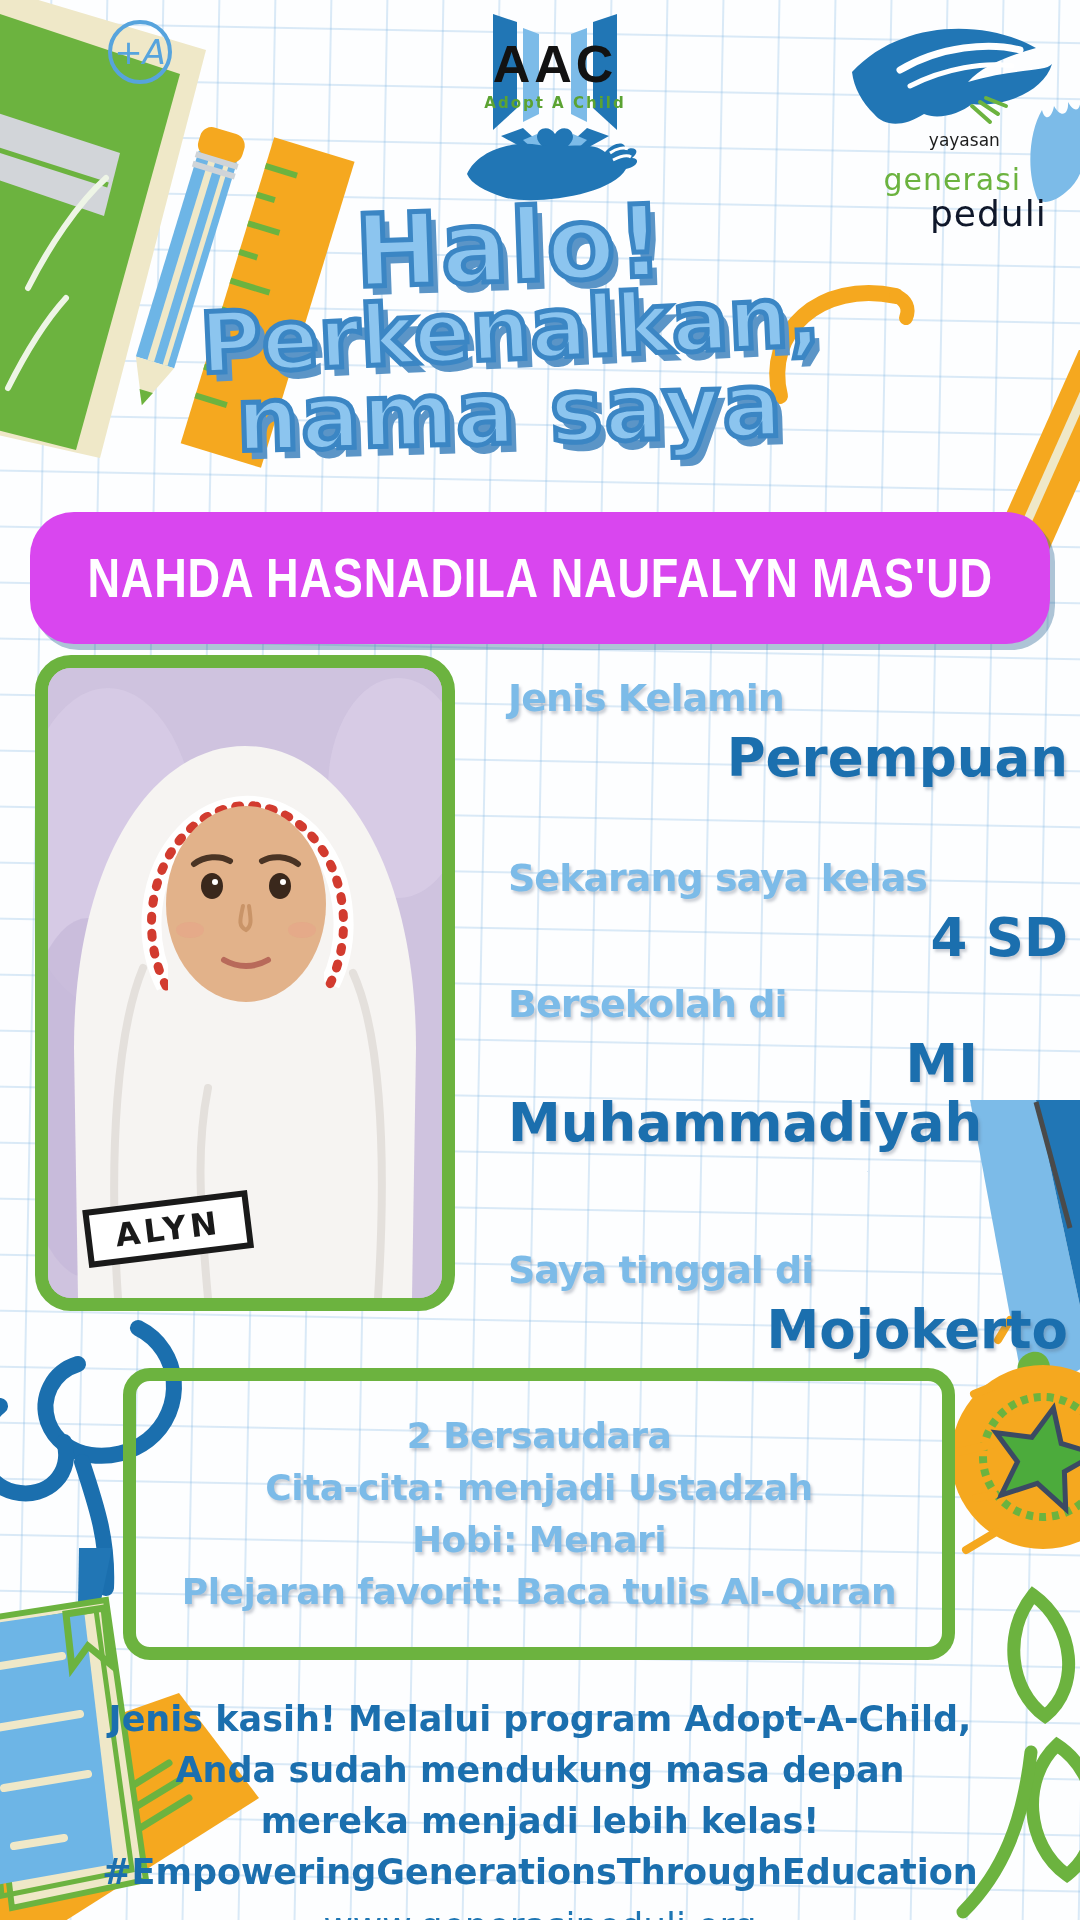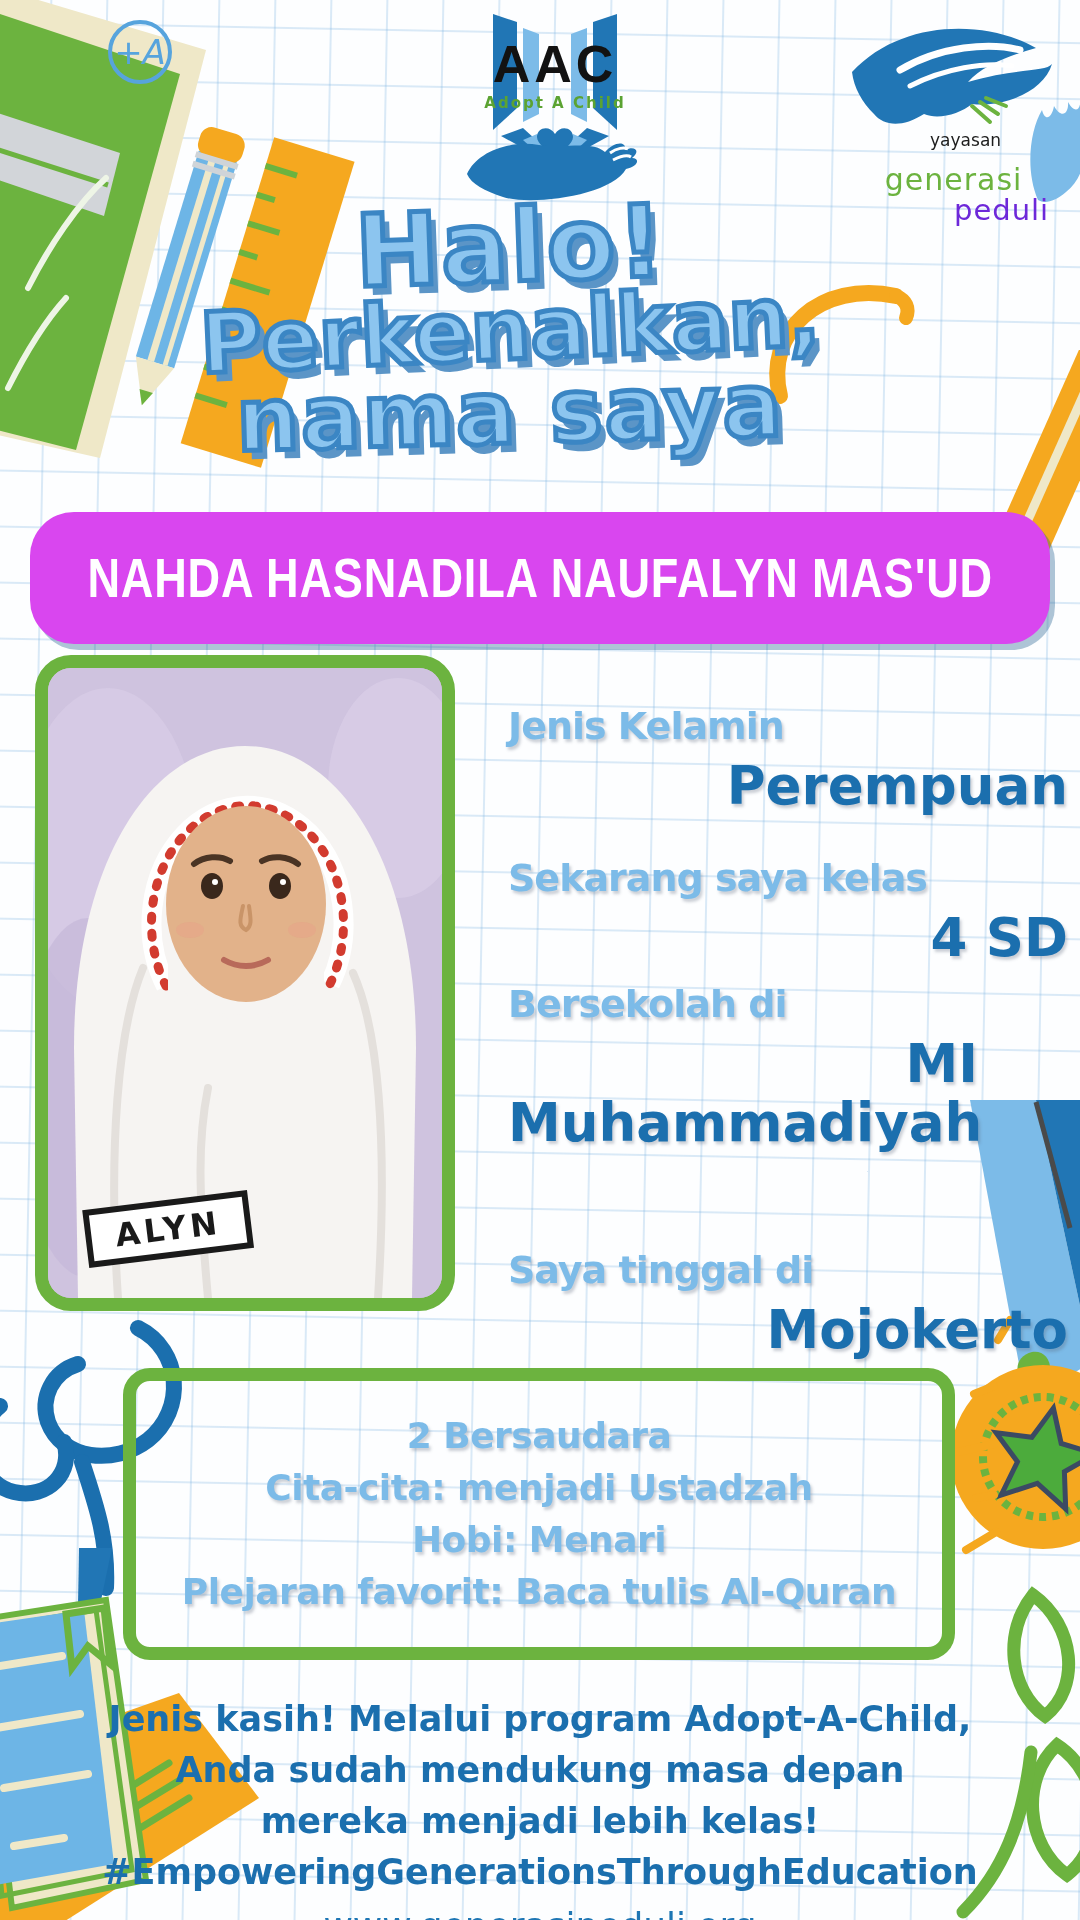--- a/index.html
+++ b/index.html
@@ -25,21 +25,21 @@
     font-family:"Liberation Sans",sans-serif;
   }
   .aac-tagline{
     position:absolute;left:0;right:0;top:86px;text-align:center;
     font-size:15px;font-weight:bold;letter-spacing:2px;color:#5ba332;
   }
   .ygp-logo{position:absolute;left:840px;top:10px;width:240px;height:210px;z-index:3;}
   .ygp-text{position:absolute;left:18px;top:122px;line-height:1;text-align:center;}
   .ygp-l1{font-size:17px;color:#1d1d1d;margin-left:24px;}
   .ygp-l2{font-size:30px;color:#6cb33f;margin-top:16px;letter-spacing:1px;}
-  .ygp-l3{font-size:29px;color:#6d28d9;margin-top:1px;margin-left:96px;letter-spacing:1px;}
+  .ygp-l3{font-size:36px;color:#0f172a;margin-top:1px;margin-left:72px;letter-spacing:1px;}
 
   
   .headline{position:absolute;left:0;right:60px;top:188px;text-align:center;z-index:3;}
   .bubble{
     font-weight:bold;color:#8cc5ef;letter-spacing:2px;
     -webkit-text-stroke:5px #3b86c4;
     text-shadow:7px 9px 0 #5b95c7;
   }
   .h1{font-size:100px;transform:rotate(-2deg);margin-bottom:-24px;}
   .h2{font-size:84px;transform:rotate(-2.6deg);margin-bottom:-18px;letter-spacing:0;}
@@ -61,21 +61,21 @@
   
   .photo-frame{
     position:absolute;left:35px;top:655px;width:420px;height:656px;z-index:4;
     border:13px solid #6cb33f;border-radius:36px;overflow:hidden;
     background:#cfc3df;box-sizing:border-box;
   }
   .photo-frame svg{display:block;width:100%;height:100%;}
 
   
   .field{position:absolute;left:508px;width:560px;z-index:3;}
-  .f1{top:704px;} .f2{top:856px;} .f3{top:982px;} .f4{top:1248px;}
+  .f1{top:676px;} .f2{top:856px;} .f3{top:982px;} .f4{top:1248px;}
   .field .label{
     font-size:38px;font-weight:bold;color:#7cbbe8;letter-spacing:-1px;
     text-shadow:2px 3px 3px rgba(90,100,120,.30);
   }
   .field .value{
     font-size:53px;font-weight:bold;color:#1b6fae;margin-top:8px;line-height:1.12;
     text-shadow:2px 3px 3px rgba(90,100,120,.30);
     text-align:right;
   }
 

